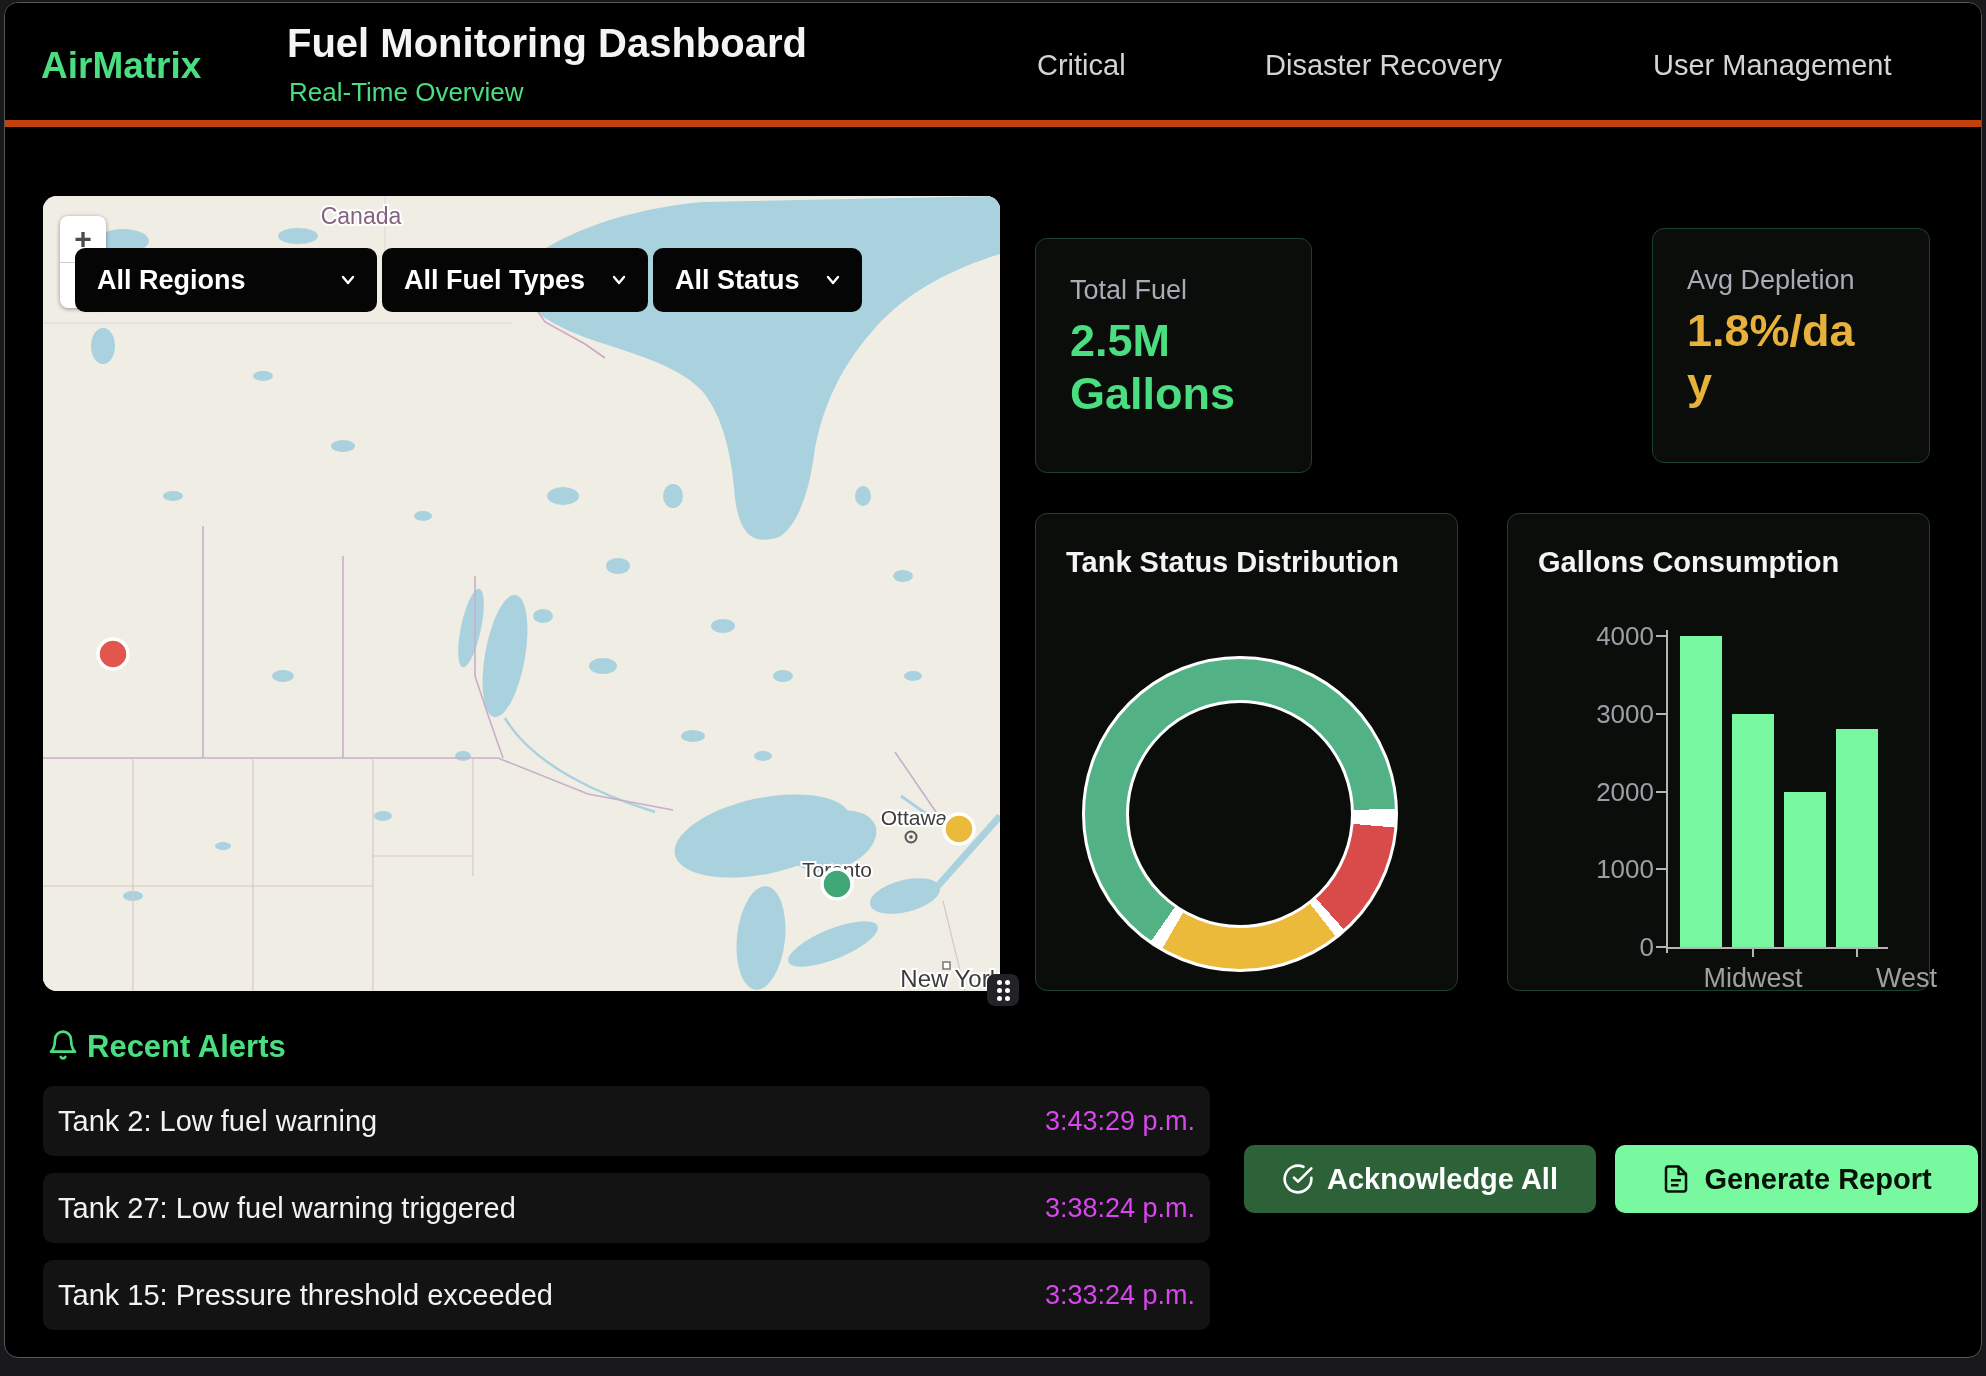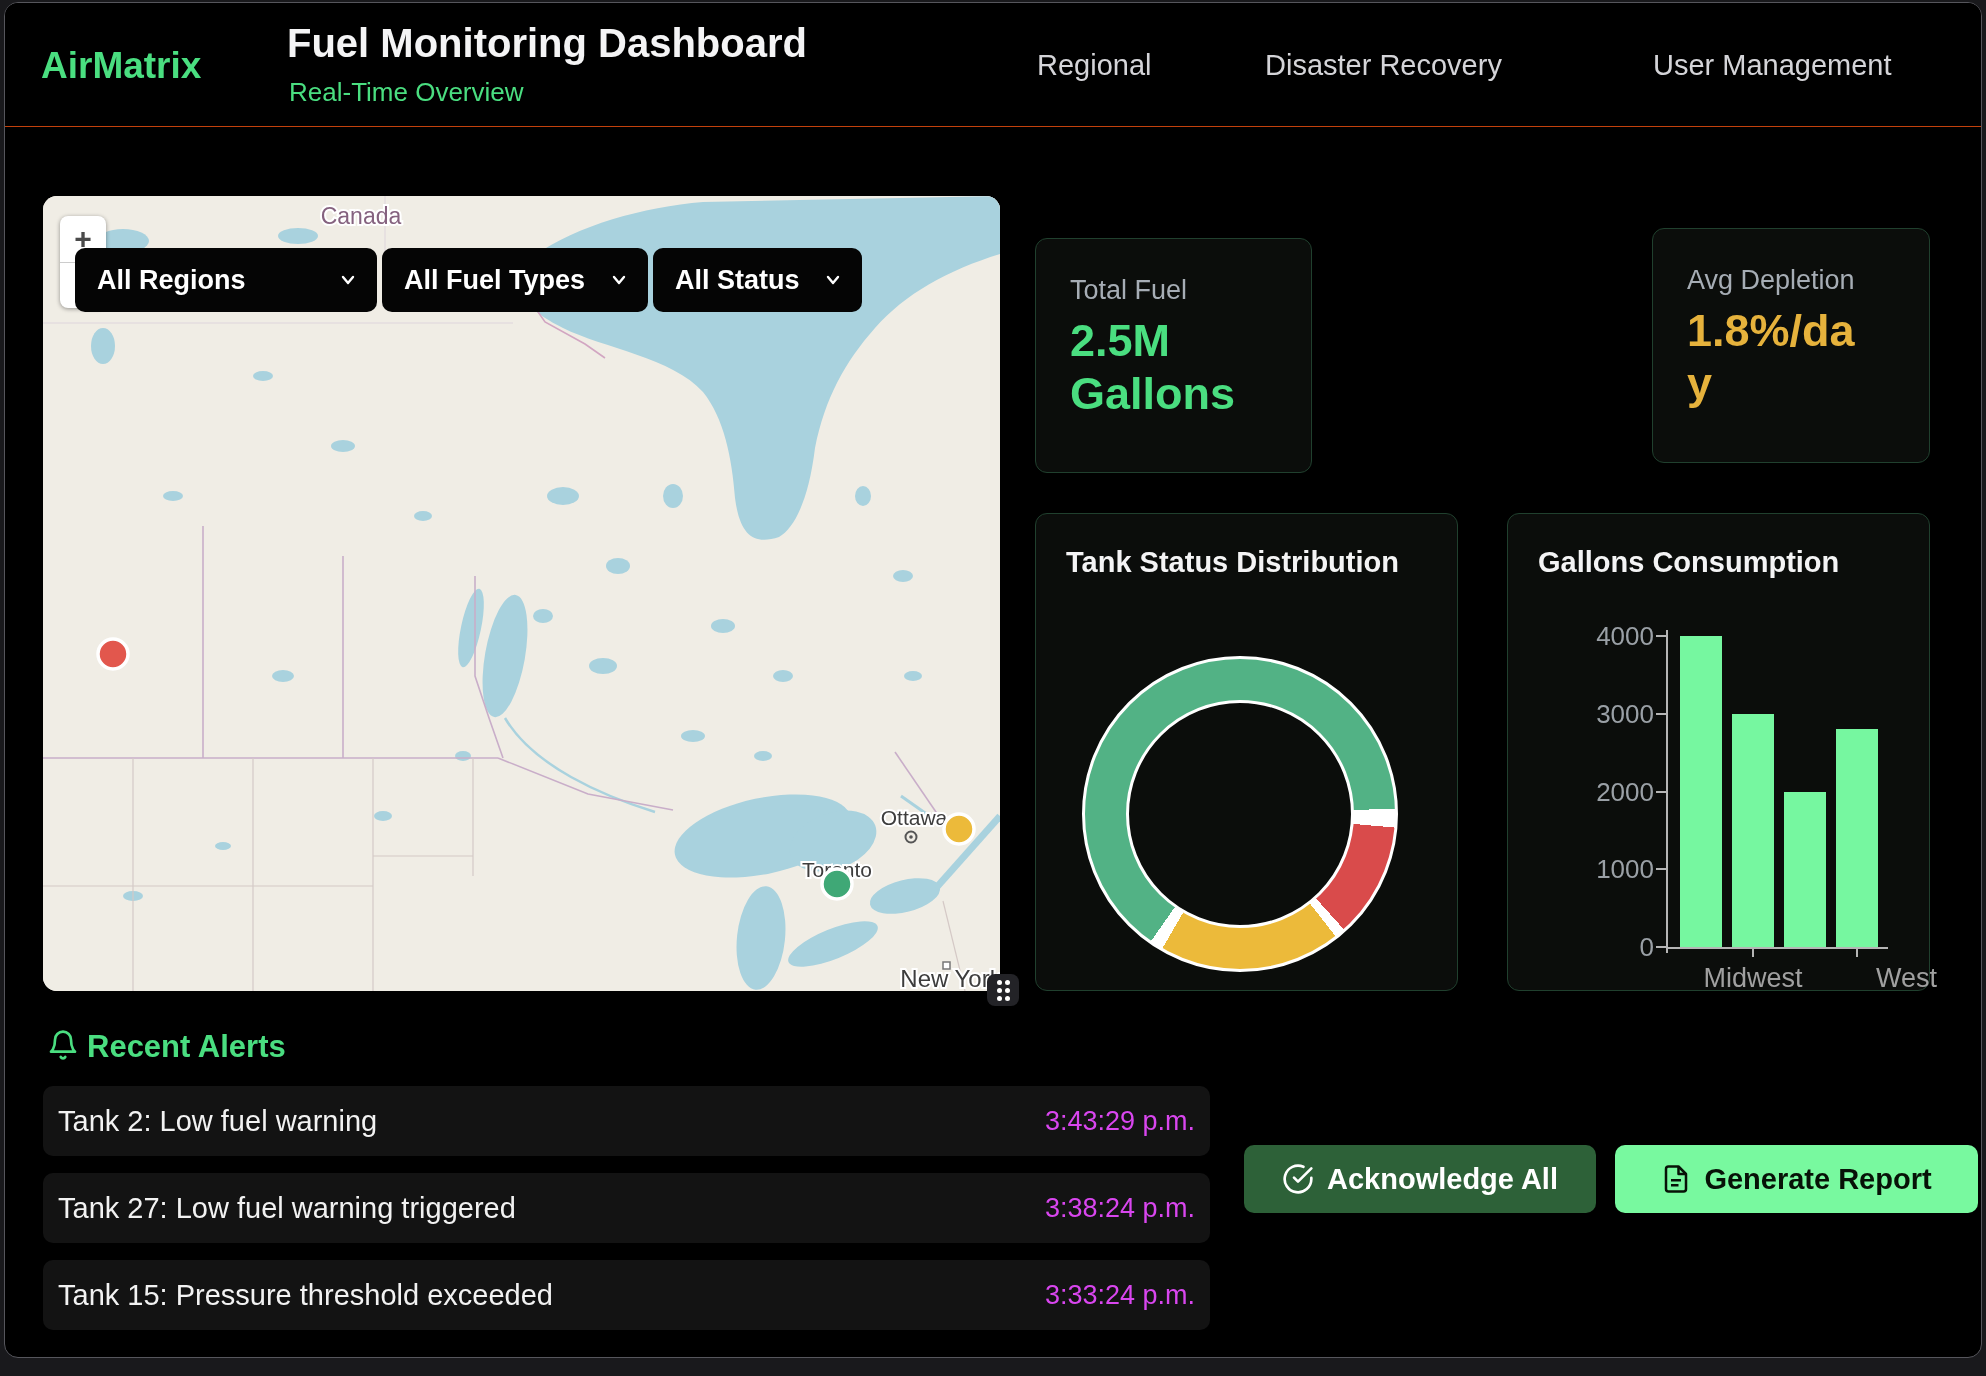--- a/index.html
+++ b/index.html
@@ -1,21 +1,21 @@
 <!DOCTYPE html>
 <html><head>
 <meta charset="utf-8">
 <style>
   html,body{margin:0;padding:0;background:#19191c;}
   *{box-sizing:border-box;font-family:"Liberation Sans",sans-serif;}
   #app{position:relative;width:1986px;height:1376px;background:#19191c;overflow:hidden;}
   #frame{position:absolute;left:4px;top:2px;width:1978px;height:1356px;background:#000;
          border:1px solid #56565c;border-radius:14px;overflow:hidden;}
   
-  .header{position:absolute;left:0;top:0;width:100%;height:124px;background:#000;border-bottom:1px solid #c2410c;}
+  .header{position:absolute;left:0;top:0;width:100%;height:124px;background:#000;border-bottom:7px solid #c2410c;}
   .brand{position:absolute;left:36px;top:42px;font-size:37px;font-weight:bold;}
   .title{position:absolute;left:282px;top:18px;font-size:40px;font-weight:bold;color:#f4f4f5;}
   .subtitle{position:absolute;left:284px;top:74px;font-size:26px;}
   .nav-item{position:absolute;top:46px;font-size:29px;color:#d4d4d8;cursor:pointer;}
   
   .map-panel{position:absolute;left:38px;top:193px;width:957px;height:795px;border-radius:14px;
              overflow:hidden;background:#f0ede5;}
   .zoom-ctrl{position:absolute;left:17px;top:20px;width:46px;height:92px;background:#fff;border-radius:8px;
              box-shadow:0 1px 4px rgba(0,0,0,.4);z-index:3;overflow:hidden;}
   .zoom-cell{width:46px;height:46px;display:flex;align-items:center;justify-content:center;
@@ -60,21 +60,21 @@
 </head>
 <body>
 
 <div id="app">
 <div id="frame">
 
   <div class="header">
     <div class="brand" style="color: rgb(74, 222, 128);">AirMatrix</div>
     <div class="title">Fuel Monitoring Dashboard</div>
     <div class="subtitle" style="color: rgb(74, 222, 128);">Real-Time Overview</div>
-    <div class="nav-item" style="left:1032px">Regional</div>
+    <div class="nav-item" style="left:1032px">Critical</div>
     <div class="nav-item" style="left:1260px">Disaster Recovery</div>
     <div class="nav-item" style="left:1648px">User Management</div>
   </div>
 
   <div class="map-panel">
     <svg width="957" height="795" viewBox="0 0 957 795">
       <rect x="0" y="0" width="957" height="795" fill="#f0ede5"></rect>
 
       <path fill="#a9d2de" d="M470,78 C510,36 590,12 660,6 L957,0 L957,58 C905,74 862,98 832,132 C802,166 782,202 772,252 C766,302 752,332 736,341 C712,349 697,341 692,302 C689,262 681,222 660,196 C630,162 560,152 520,132 C492,118 472,102 470,78 Z"></path>
 

